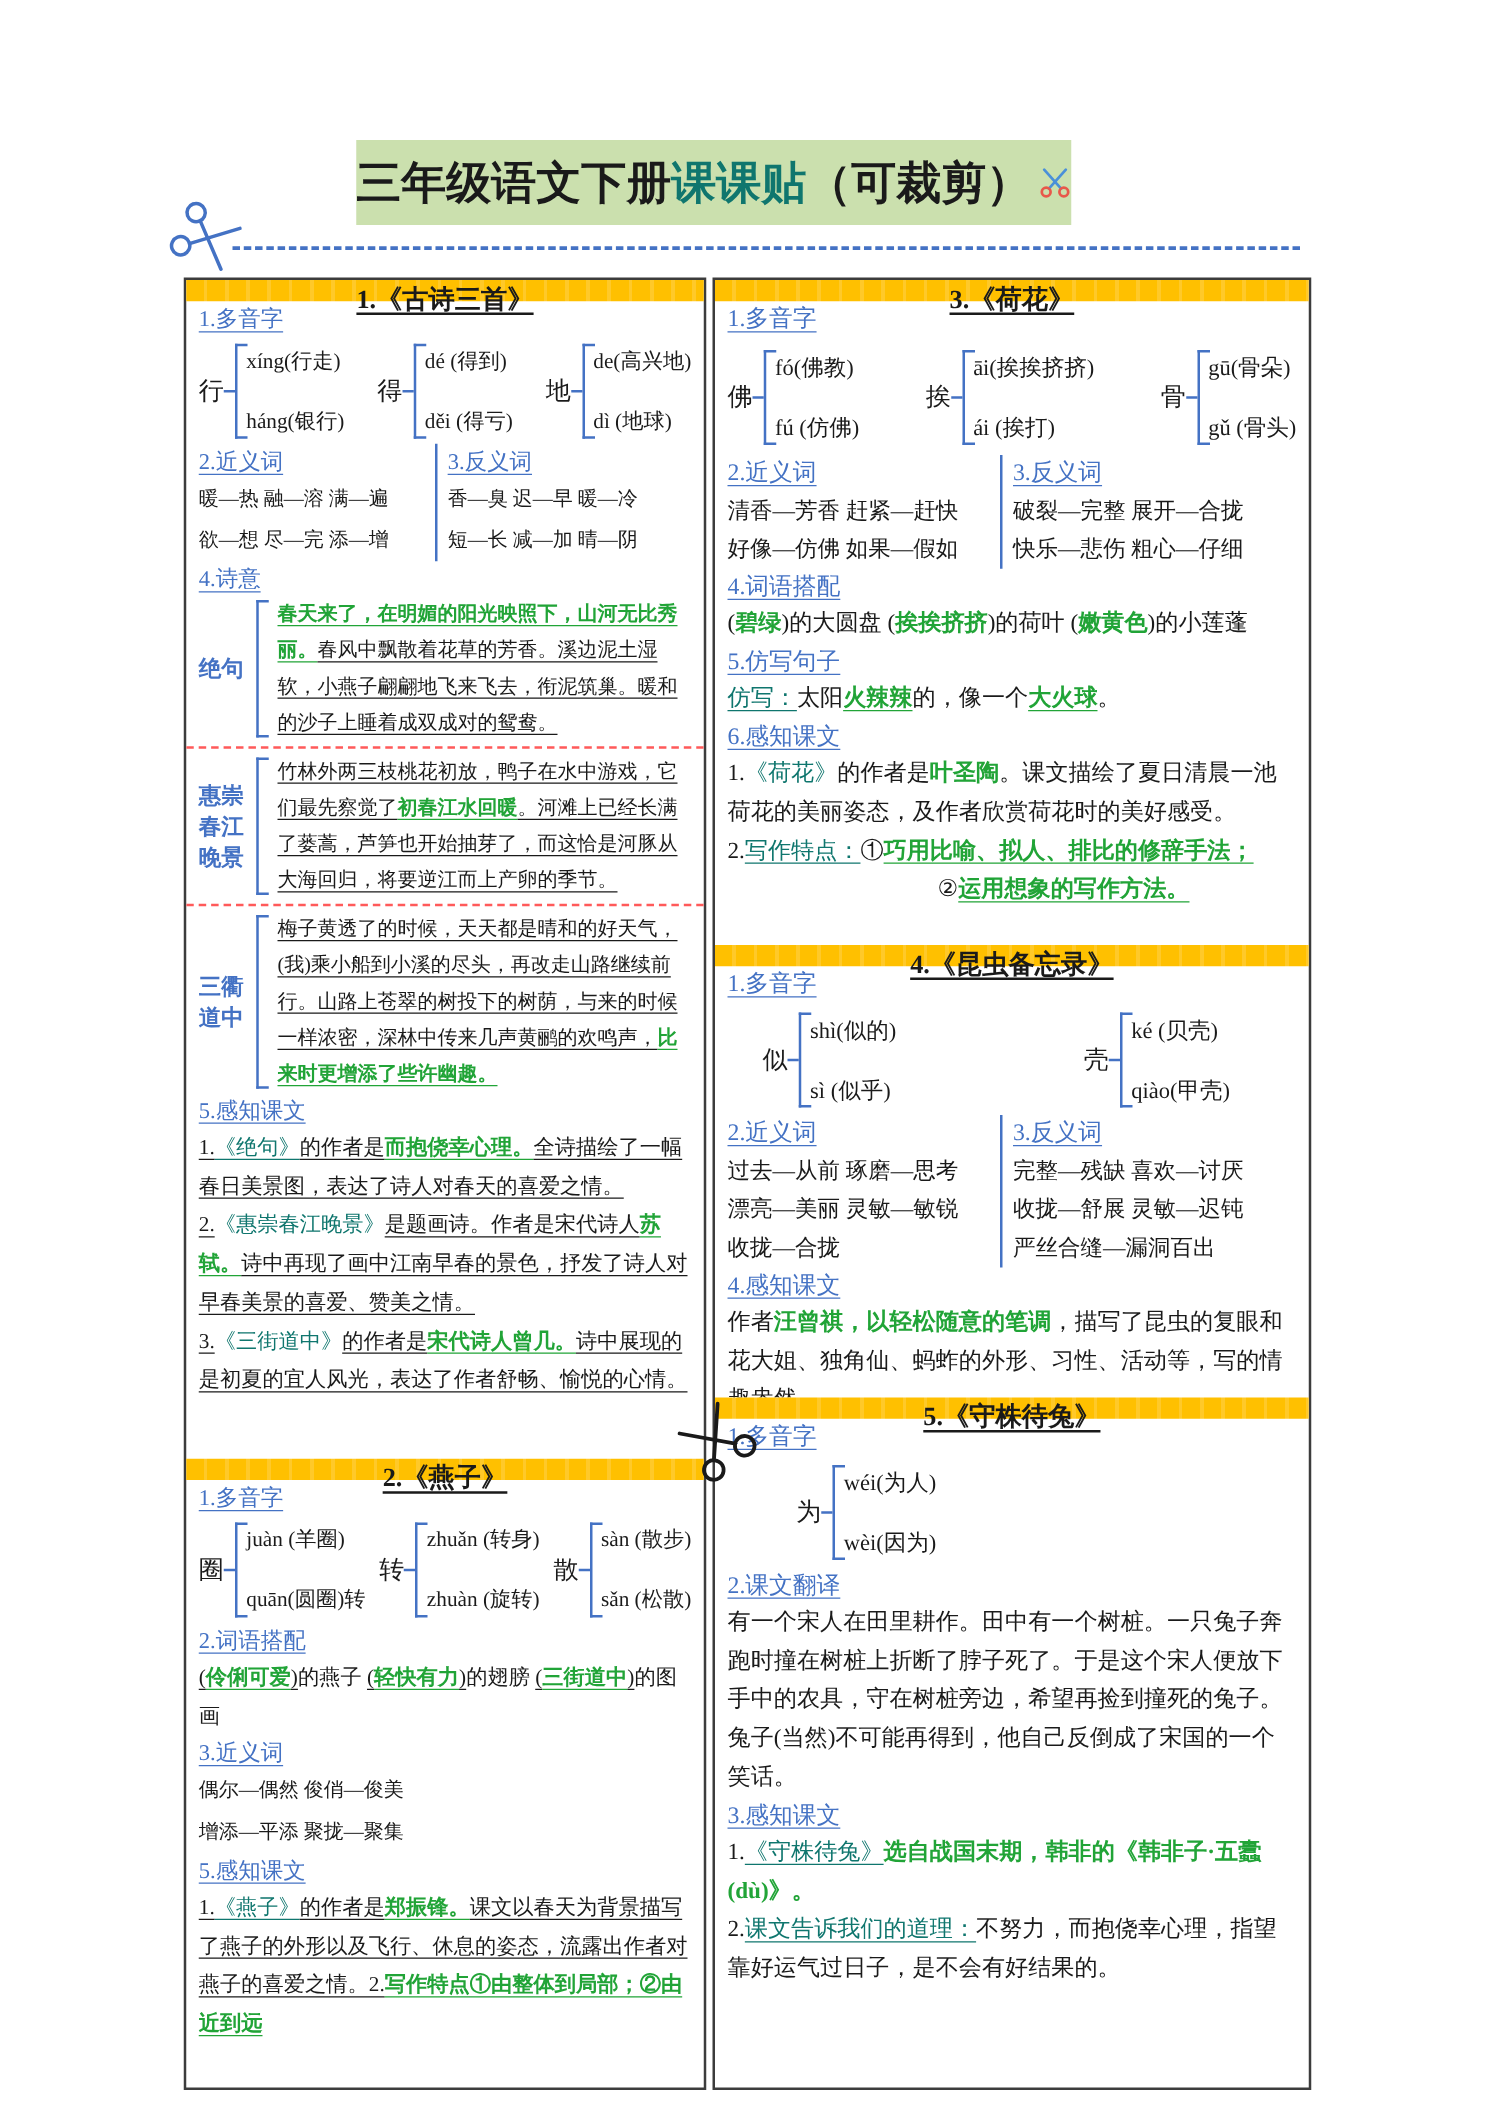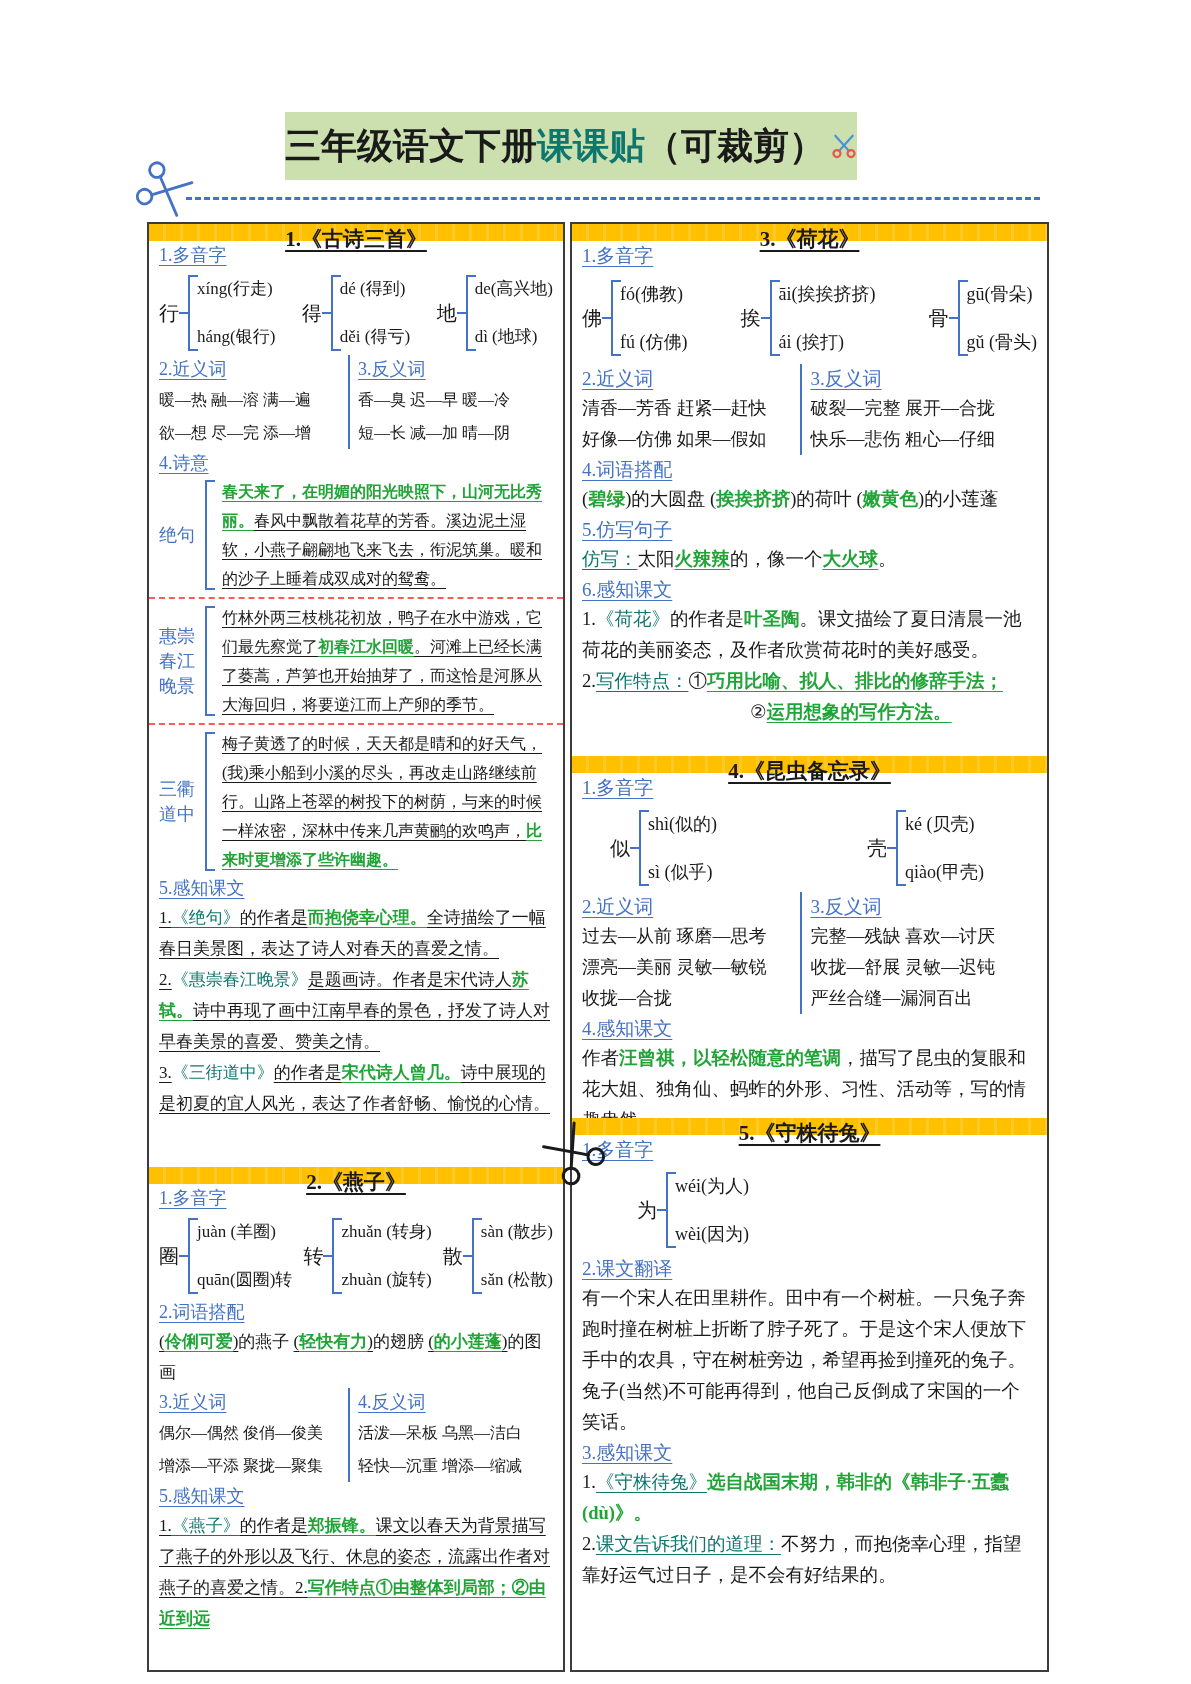--- a/index.html
+++ b/index.html
@@ -42,21 +42,21 @@
   .poly a, .poly-a,.poly-b{font-size:17px;line-height:24px;white-space:nowrap;}
   .rc .poly-a,.rc .poly-b{font-size:18px;}
   
   .pair{display:flex;align-items:stretch;}
   .pair-l{flex:0 0 48%;}
   .pair-r{flex:1;border-left:2px solid #4472C4;padding-left:8px;}
   .pair-line{font-size:16px;line-height:33px;white-space:nowrap;}
   .rc .pair-line{font-size:18px;line-height:31px;}
   
   .poem{display:flex;align-items:center;}
-  .plabel{flex:none;width:46px;color:#4472C4;font-weight:normal;font-size:18px;line-height:25px;
+  .plabel{flex:none;width:46px;color:#4472C4;font-weight:bold;font-size:18px;line-height:25px;
     display:flex;align-items:center;}
   .pbrk{flex:none;width:13px;position:relative;align-self:stretch;margin:3px 4px 3px 0;}
   .pbrk::before{content:"";position:absolute;left:0;top:0;bottom:0;width:8px;
     border:2px solid #4472C4;border-right:none;}
   .ptext{flex:1;font-size:16px;line-height:29px;}
   .dash-sep{border-top:2px dashed #ff5a5a;margin:4px -10px;}
   
   .para{font-size:17px;line-height:31px;}
   .rc .para{font-size:18.5px;line-height:31px;}
   .indent2{padding-left:168px;}
@@ -206,32 +206,27 @@
           <span class="poly-ch">散</span>
           <span class="poly-stub"></span>
           <span class="poly-brk">
             <span class="poly-a">sàn (散步)</span>
             <span class="poly-b">sǎn (松散)</span>
           </span>
         </div>
       </div>
 
       <div class="sub-h">2.词语搭配</div>
-      <div class="para"><span class="seg u">(</span><span class="seg g u">伶俐可爱</span><span class="seg u">)</span><span class="seg">的燕子 </span><span class="seg u">(</span><span class="seg g u">轻快有力</span><span class="seg u">)</span><span class="seg">的翅膀 </span><span class="seg u">(</span><span class="seg g u">的小莲蓬</span><span class="seg u">)</span><span class="seg">的图画</span></div>
+      <div class="para"><span class="seg u">(</span><span class="seg g u">伶俐可爱</span><span class="seg u">)</span><span class="seg">的燕子 </span><span class="seg u">(</span><span class="seg g u">轻快有力</span><span class="seg u">)</span><span class="seg">的翅膀 </span><span class="seg u">(</span><span class="seg g u">三街道中</span><span class="seg u">)</span><span class="seg">的图画</span></div>
 
       <div class="pair">
         <div class="pair-l">
           <div class="sub-h">3.近义词</div>
           <div class="pair-line">偶尔—偶然 俊俏—俊美</div>
           <div class="pair-line">增添—平添 聚拢—聚集</div>
-        </div>
-        <div class="pair-r">
-          <div class="sub-h">4.反义词</div>
-          <div class="pair-line">活泼—呆板 乌黑—洁白</div>
-          <div class="pair-line">轻快—沉重 增添—缩减</div>
         </div>
       </div>
 
       <div class="sub-h">5.感知课文</div>
       <div class="para"><span class="seg u">1.</span><span class="seg r u">《燕子》</span><span class="seg u">的作者是</span><span class="seg g u">郑振锋。</span><span class="seg u">课文以春天为背景描写了燕子的外形以及飞行、休息的姿态，流露出作者对燕子的喜爱之情。2.</span><span class="seg g u">写作特点①由整体到局部；②由近到远</span></div>
     </div>
   </div>
 
   <div class="colbox right rc">
 

